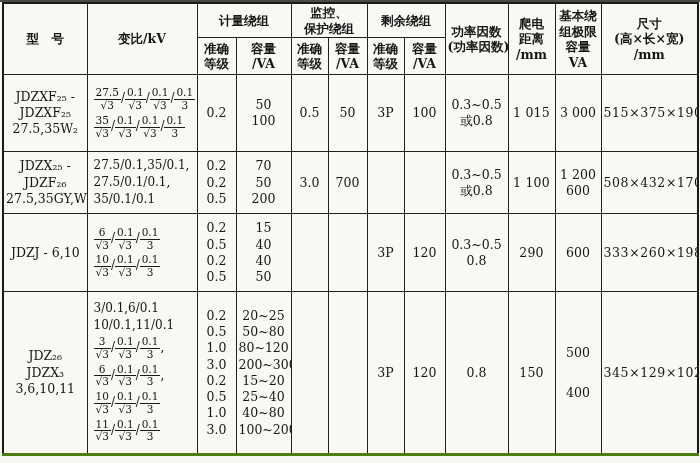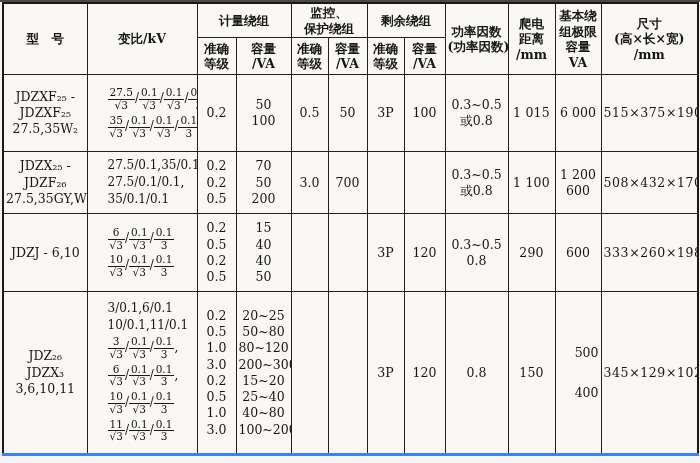--- a/index.html
+++ b/index.html
@@ -25,33 +25,33 @@
   .spec th,.spec td{
     border:1px solid #22201d;
     padding:1px 2px;
     vertical-align:middle;
     text-align:center;
     font-size:12.5px;
     line-height:1.3;
     overflow:hidden;
   }
   .spec{border:2px solid #1b1916;}
-  .spec tr.last-row td{border-bottom:3px solid #3b82f6;}
+  .spec tr.last-row td{border-bottom:3px solid #4d7c0f;}
   .spec th{font-weight:bold;font-size:12.5px;line-height:1.25;}
-  td.ratio-cell{text-align:left;padding-left:20px;font-size:12px;margin-left:32px;}
+  td.ratio-cell{text-align:left;padding-left:6px;font-size:12px;margin-left:32px;}
   .ratio-line{margin:1px 0;white-space:nowrap;}
   .frac{
     display:inline-block;vertical-align:middle;text-align:center;
     font-size:10.5px;line-height:1.12;margin:1px 0;
   }
   .frac .num{display:block;border-bottom:1px solid #1a1a1a;padding:0 2px;}
   .frac .den{display:block;padding:0 2px;}
   .sep{font-size:12px;vertical-align:middle;}
   .ln{white-space:nowrap;}
-  td.spread .ln{margin:24px 0;text-align:right;}
+  td.spread .ln{margin:24px 0;}
   td.dim-cell{letter-spacing:.6px;}
   td.num-cell{letter-spacing:.2px;}
 </style>
 </head>
 <body>
 
 <div class="scan-top-edge"></div>
 
 <table class="spec">
   <colgroup>
@@ -159,21 +159,21 @@
         </td>
       <td>
           <div class="ln">100</div>
         </td>
       <td>
           <div class="ln">0.3~0.5</div>
           <div class="ln">或0.8</div>
         </td>
       <td class="num-cell">1 015</td>
       <td>
-          <div class="ln">6 000</div>
+          <div class="ln">3 000</div>
         </td>
       <td class="dim-cell">515×375×190</td>
     </tr>
     <tr style="height:62px">
       <td>
           <div class="ln">JDZX₂₅ -</div>
           <div class="ln">JDZF₂₆</div>
           <div class="ln">27.5,35GY,W₁</div>
         </td>
       <td class="ratio-cell">

